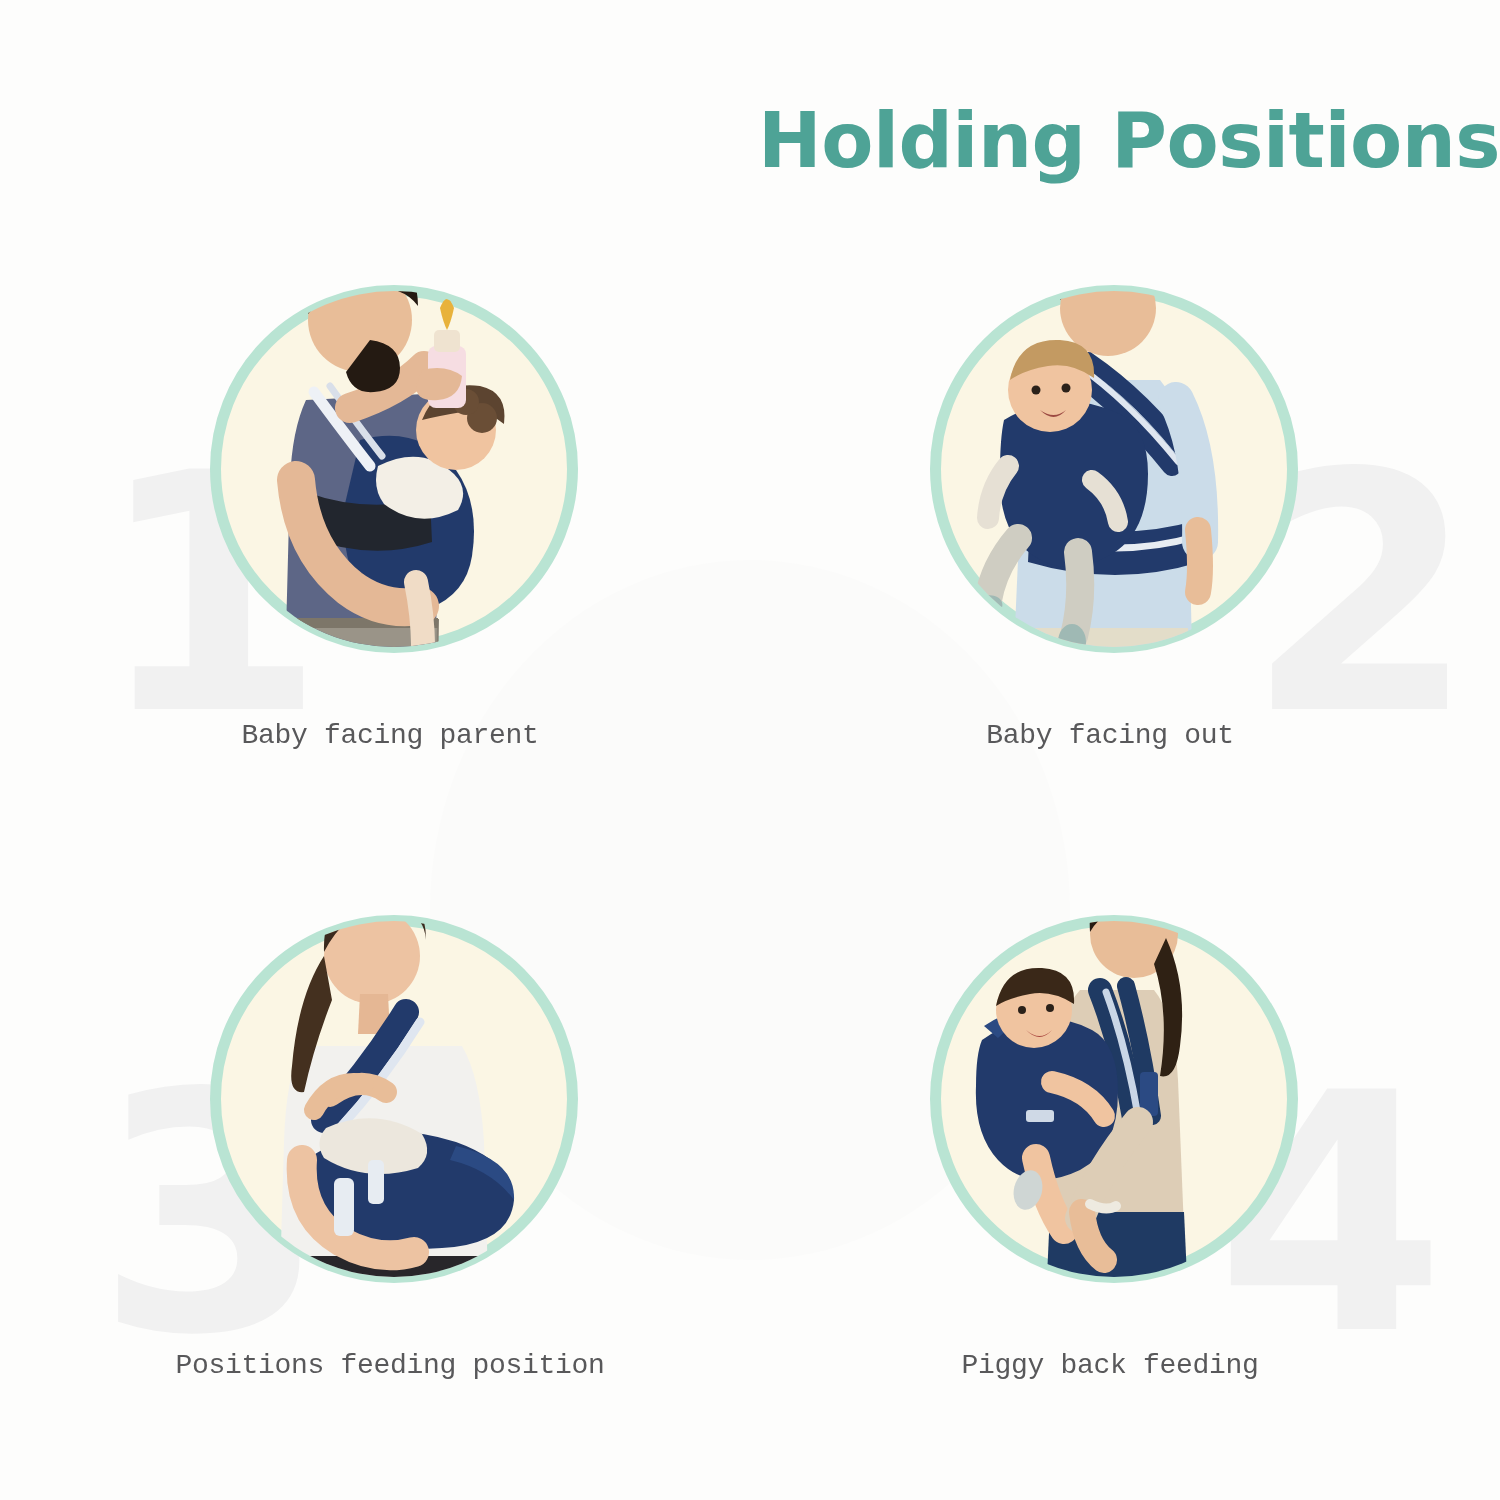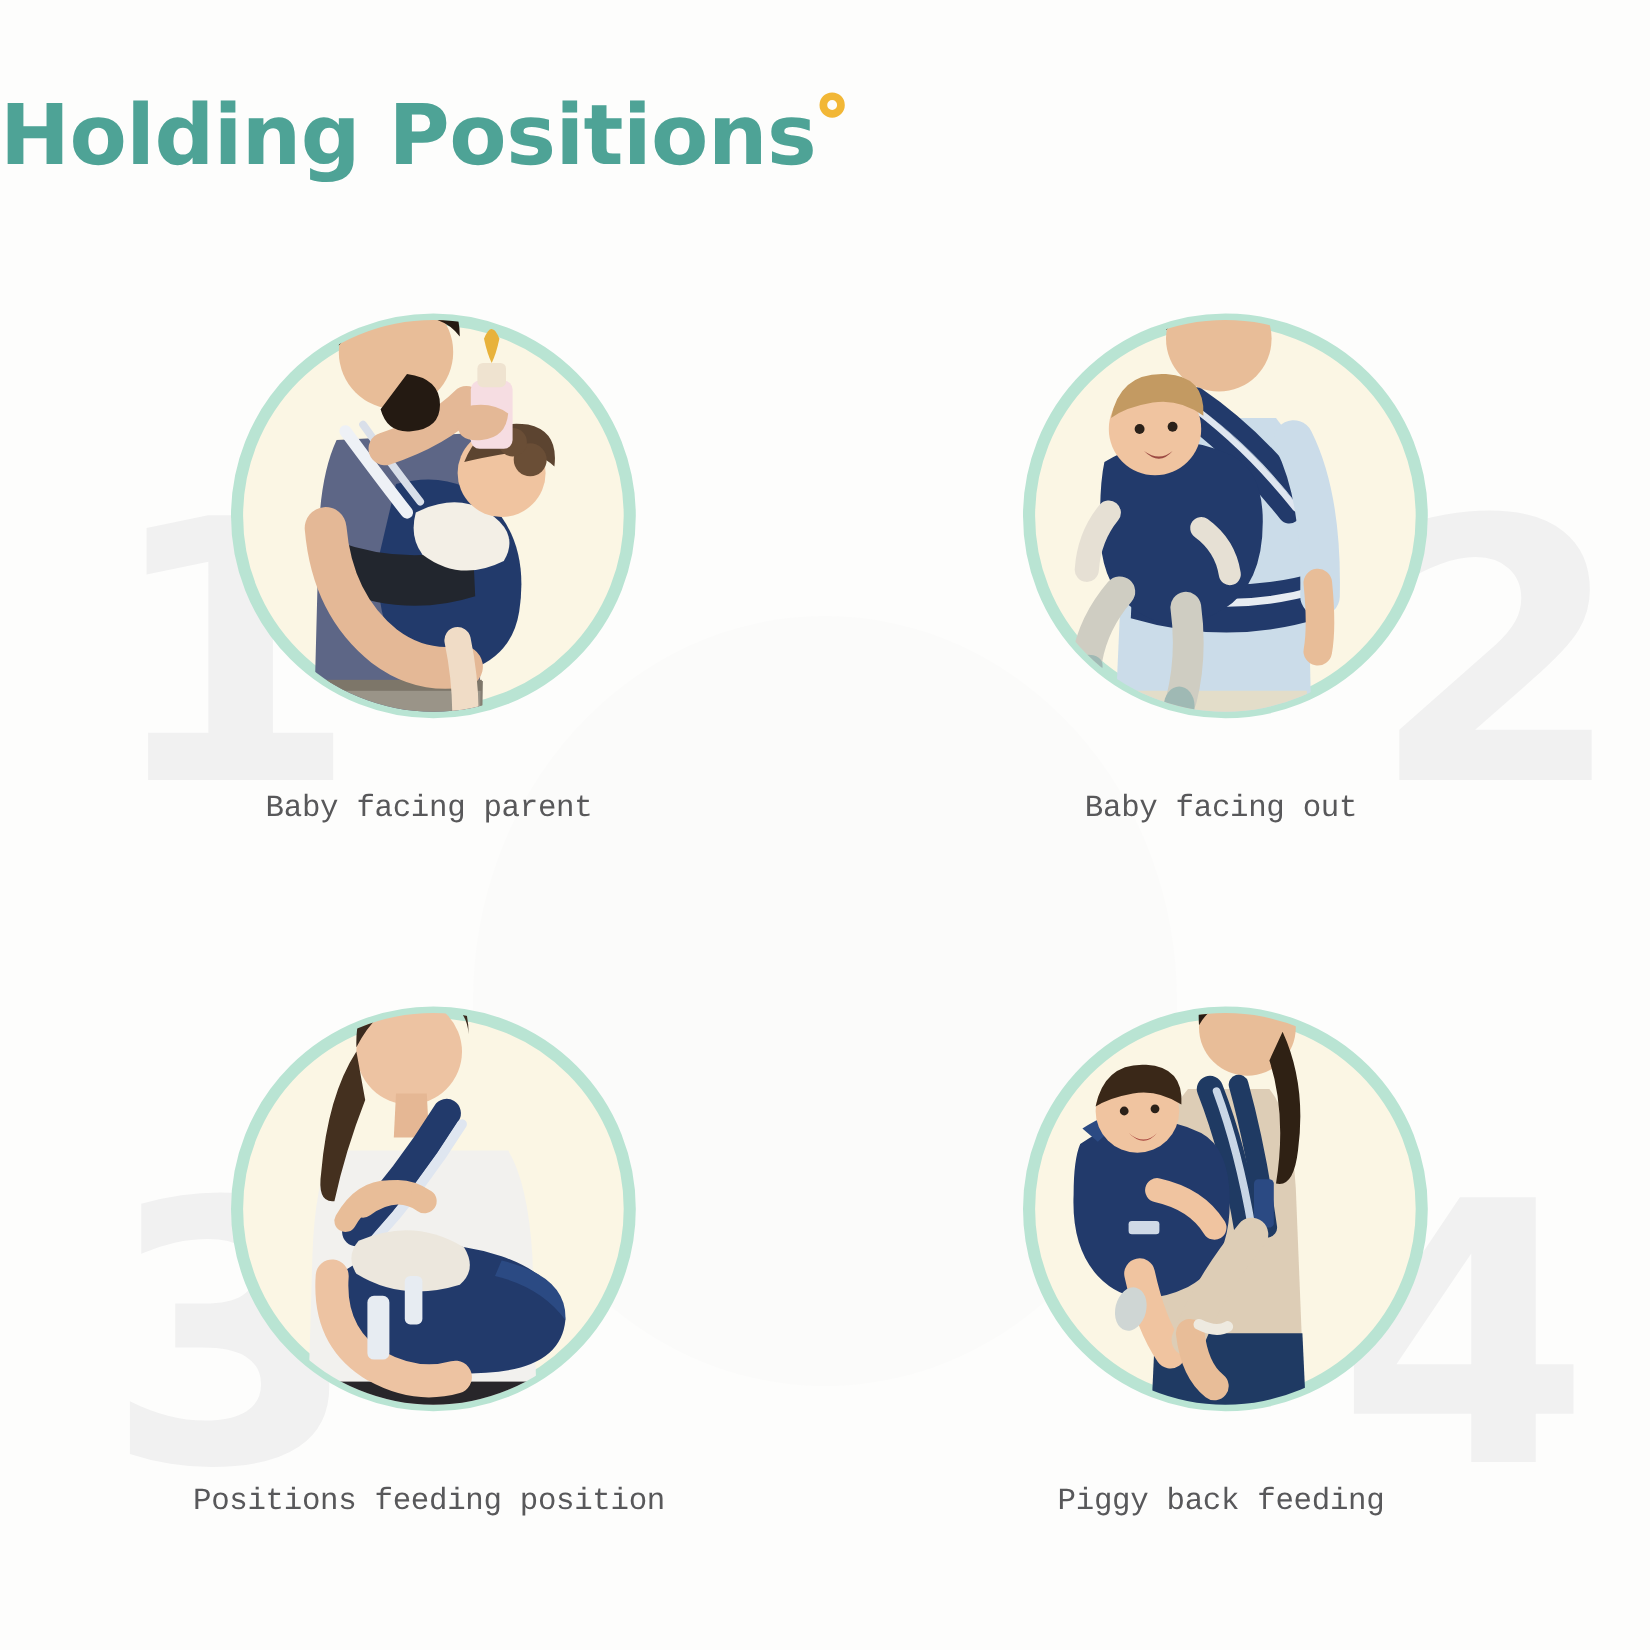--- a/index.html
+++ b/index.html
@@ -6,22 +6,22 @@
   body{
     width:1500px;height:1500px;
     background:#fdfdfc;
     font-family:"Liberation Sans", sans-serif;
     overflow:hidden;
     position:relative;
   }
 
   
   .title-wrap{
-    position:absolute;top:78px;left:0;width:1500px;
-    text-align:left;
+    position:absolute;top:96px;left:0;width:1500px;
+    text-align:right;
   }
   .title{
     display:inline-block;position:relative;
     font-size:76px;font-weight:700;letter-spacing:-0.5px;
     color:#4ea396;
     font-family:"DejaVu Sans", sans-serif;
   }
   .title-dot{
     position:absolute;right:-26px;top:6px;
     width:23px;height:23px;border-radius:50%;

